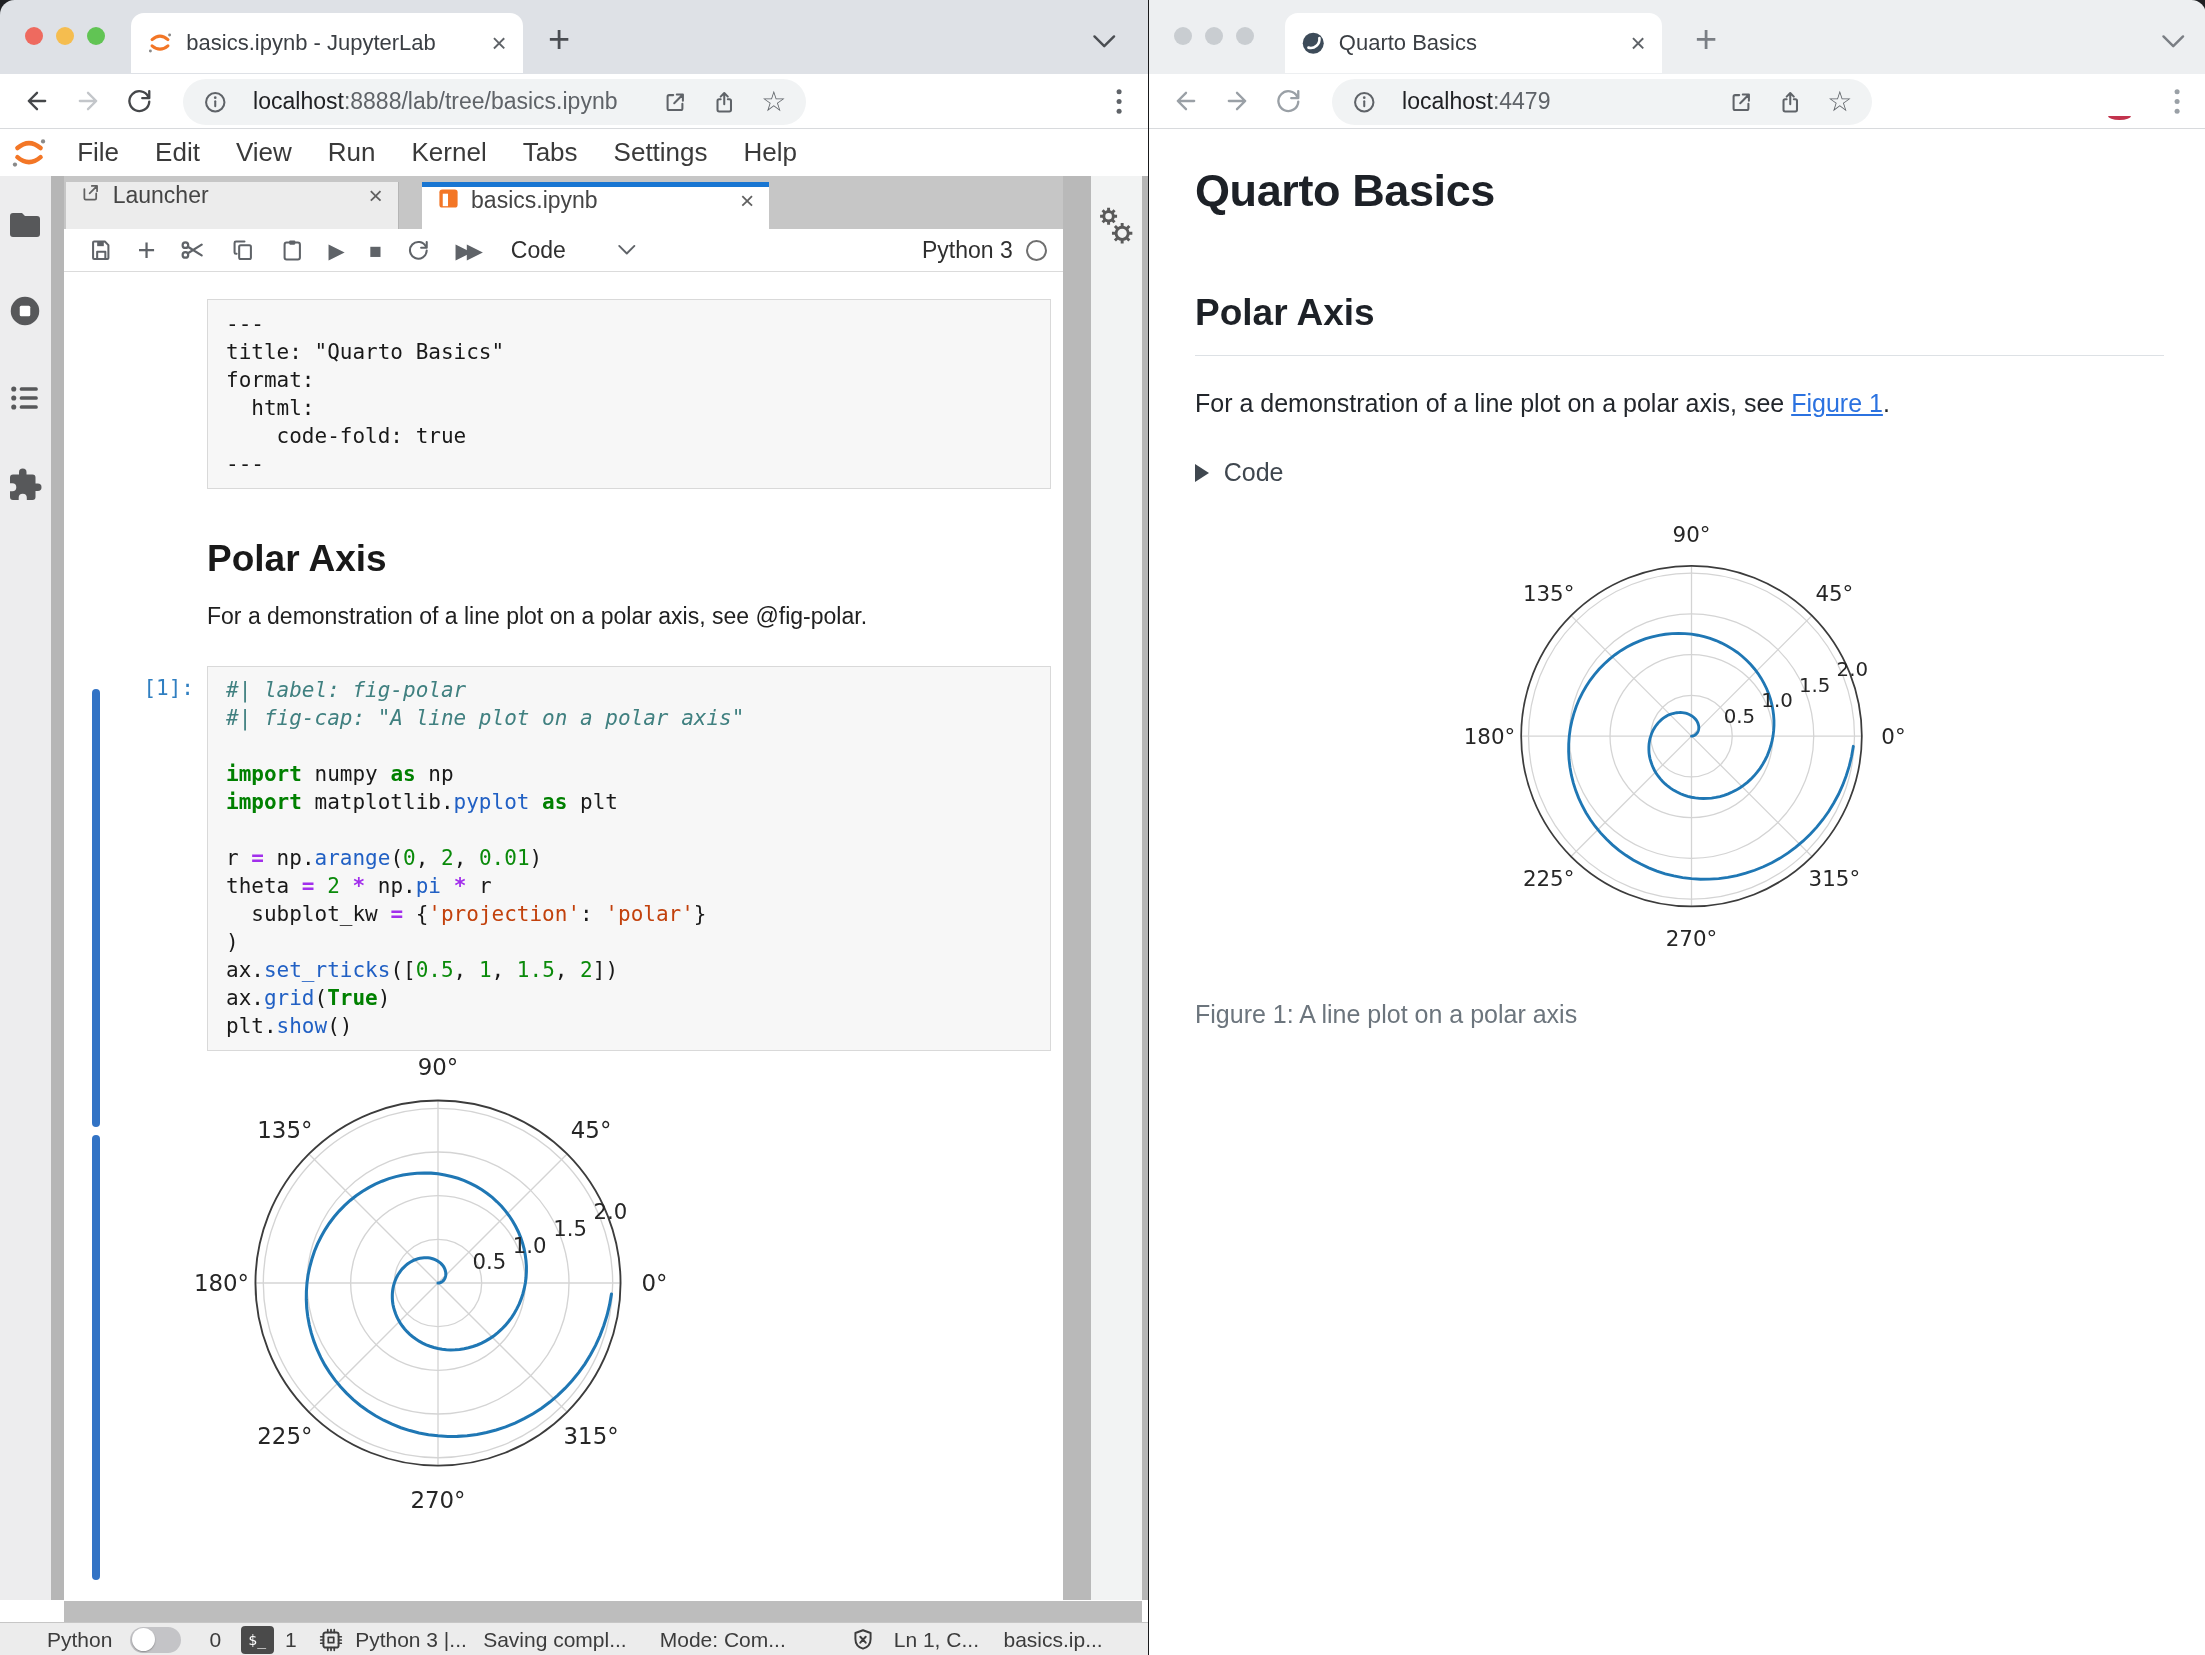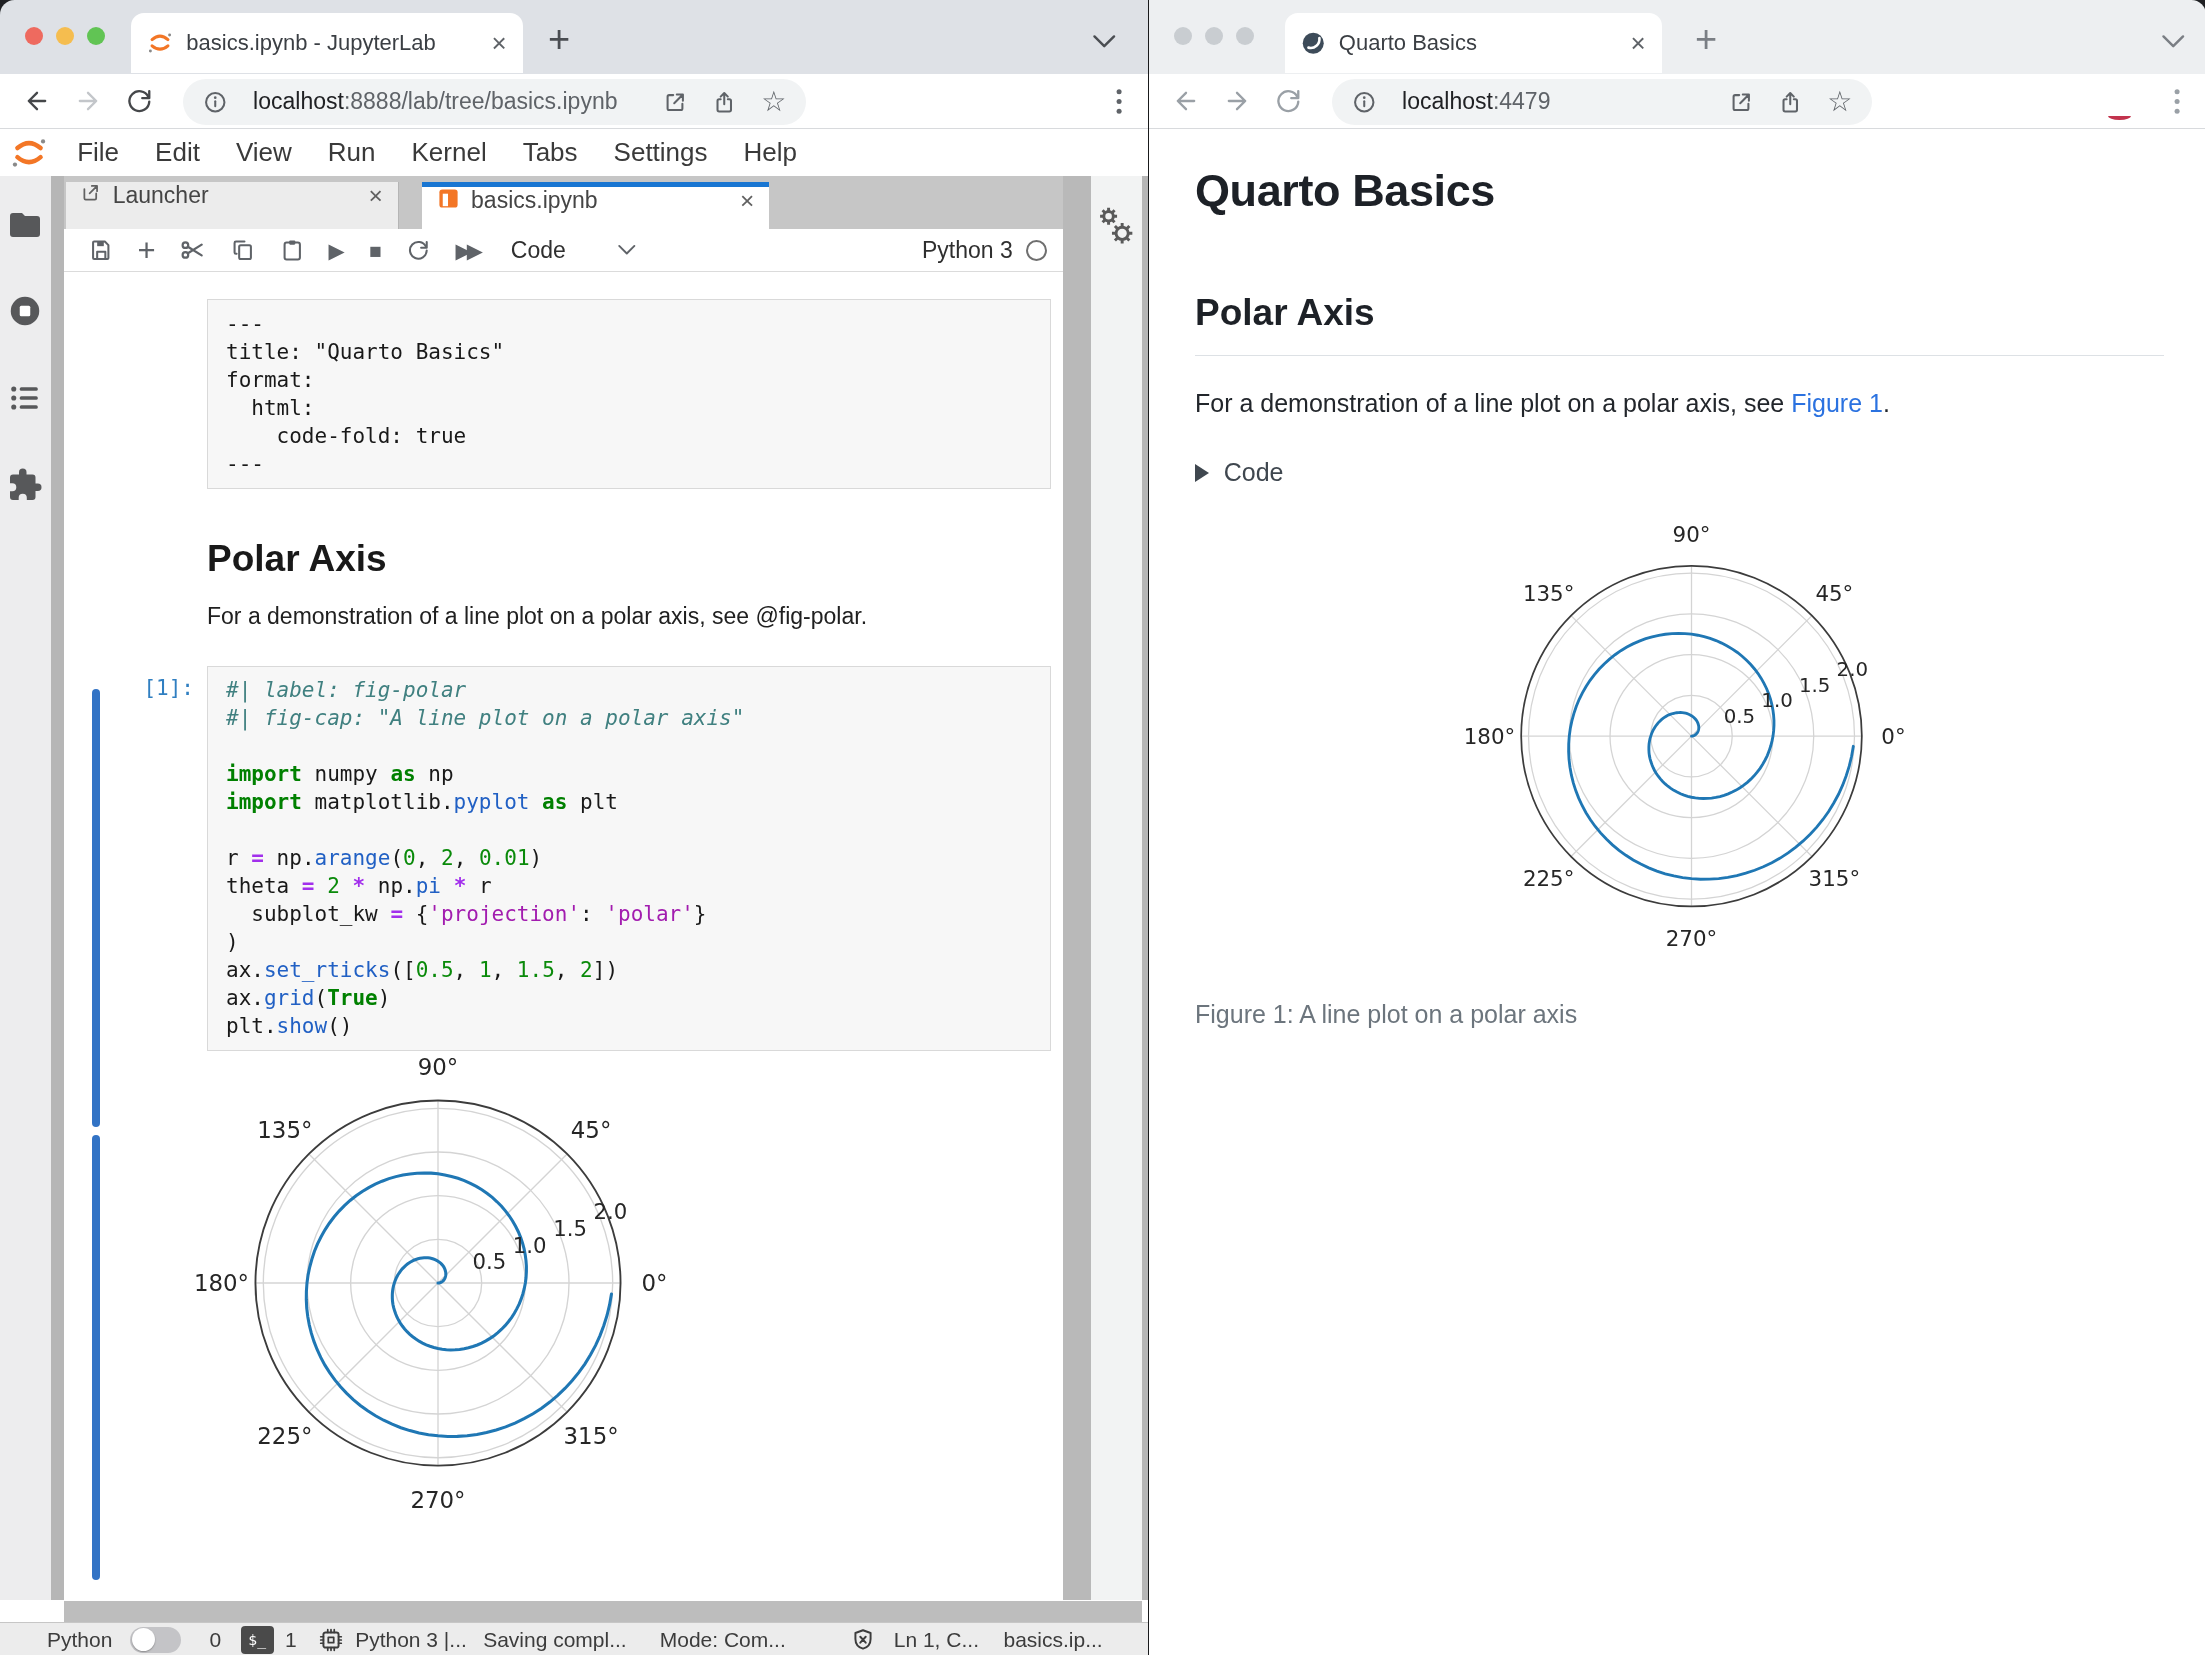--- a/index.html
+++ b/index.html
@@ -62,35 +62,35 @@
   .codeline{white-space:pre;min-height:28px}
   .md-h{margin:49px 0 0 143px;font-size:37px;font-weight:700;color:#191919}
   .md-p{margin:23px 0 0 143px;font-size:23px;color:#202020}
   .coderow{display:flex;margin-top:36px}
   .prompt{width:143px;text-align:right;padding:10.6px 13px 0 0;font-family:"DejaVu Sans Mono",monospace;font-size:21px;color:#307fc1;flex:none}
   .tok-c{color:#408080;font-style:italic}
   .tok-k{color:#008000;font-weight:bold}
   .tok-p{color:#2160c4}
   .tok-o{color:#a22fec;font-weight:bold}
   .tok-n{color:#0a8a0a}
-  .tok-s{color:#a21caf}
+  .tok-s{color:#c2410c}
   .fig{margin:6.5px 0 0 102px}
   .dockband{position:absolute;left:64px;right:6.5px;bottom:34px;height:21px;background:#bdbdbd}
   .statusbar{position:absolute;left:0;right:0;bottom:0;height:34px;background:#ececec;border-top:0.8px solid #c6c6c6;display:flex;align-items:center;font-size:21px;color:#3c3c3c}
   .sb{white-space:nowrap}
   .toggle{width:51px;height:26px;border-radius:13px;background:#c4c4c7;position:relative;margin-left:18px}
   .toggle .knob{position:absolute;left:1.6px;top:1.6px;width:23px;height:23px;border-radius:50%;background:#fff;box-shadow:0 0.8px 1.6px rgba(0,0,0,.35)}
   .termbadge{margin-left:19.6px;width:33px;height:28px;background:#4a4a4a;border-radius:4.1px;color:#fff;font-family:"DejaVu Sans Mono",monospace;font-size:14.7px;display:flex;align-items:center;justify-content:center}
   
   .qpage{position:absolute;top:129px;left:0;right:0;bottom:0;background:#fff;padding:36px 0 0 46px}
   .q-h1{font-size:45px;line-height:51px;font-weight:600;color:#1d2127;letter-spacing:-0.4px}
   .q-h2{margin-top:75px;font-size:37px;line-height:43px;font-weight:600;color:#1d2127}
   .q-hr{width:969px;border-bottom:1.6px solid #dde1e5;margin-top:21px}
   .q-p{margin-top:31px;font-size:25px;line-height:33px;color:#22262b}
-  .q-link{color:#2b72e0;cursor:pointer}
+  .q-link{color:#2b72e0;text-decoration:underline;cursor:pointer}
   .codefold{margin-top:38px;display:flex;align-items:center;color:#3f474f;font-size:25px}
   .tri{width:0;height:0;border-left:14px solid #3f474f;border-top:9px solid transparent;border-bottom:9px solid transparent;margin-right:14.7px}
   .qfig{margin:39px 0 0 243px}
   .qcaption{margin-top:38px;font-size:25px;color:#6c757d}
   svg{display:block}
   .ico-stroke{stroke:#5f6368;fill:none;stroke-width:2;stroke-linecap:round;stroke-linejoin:round}
 </style>
 </head>
 <body>
 

